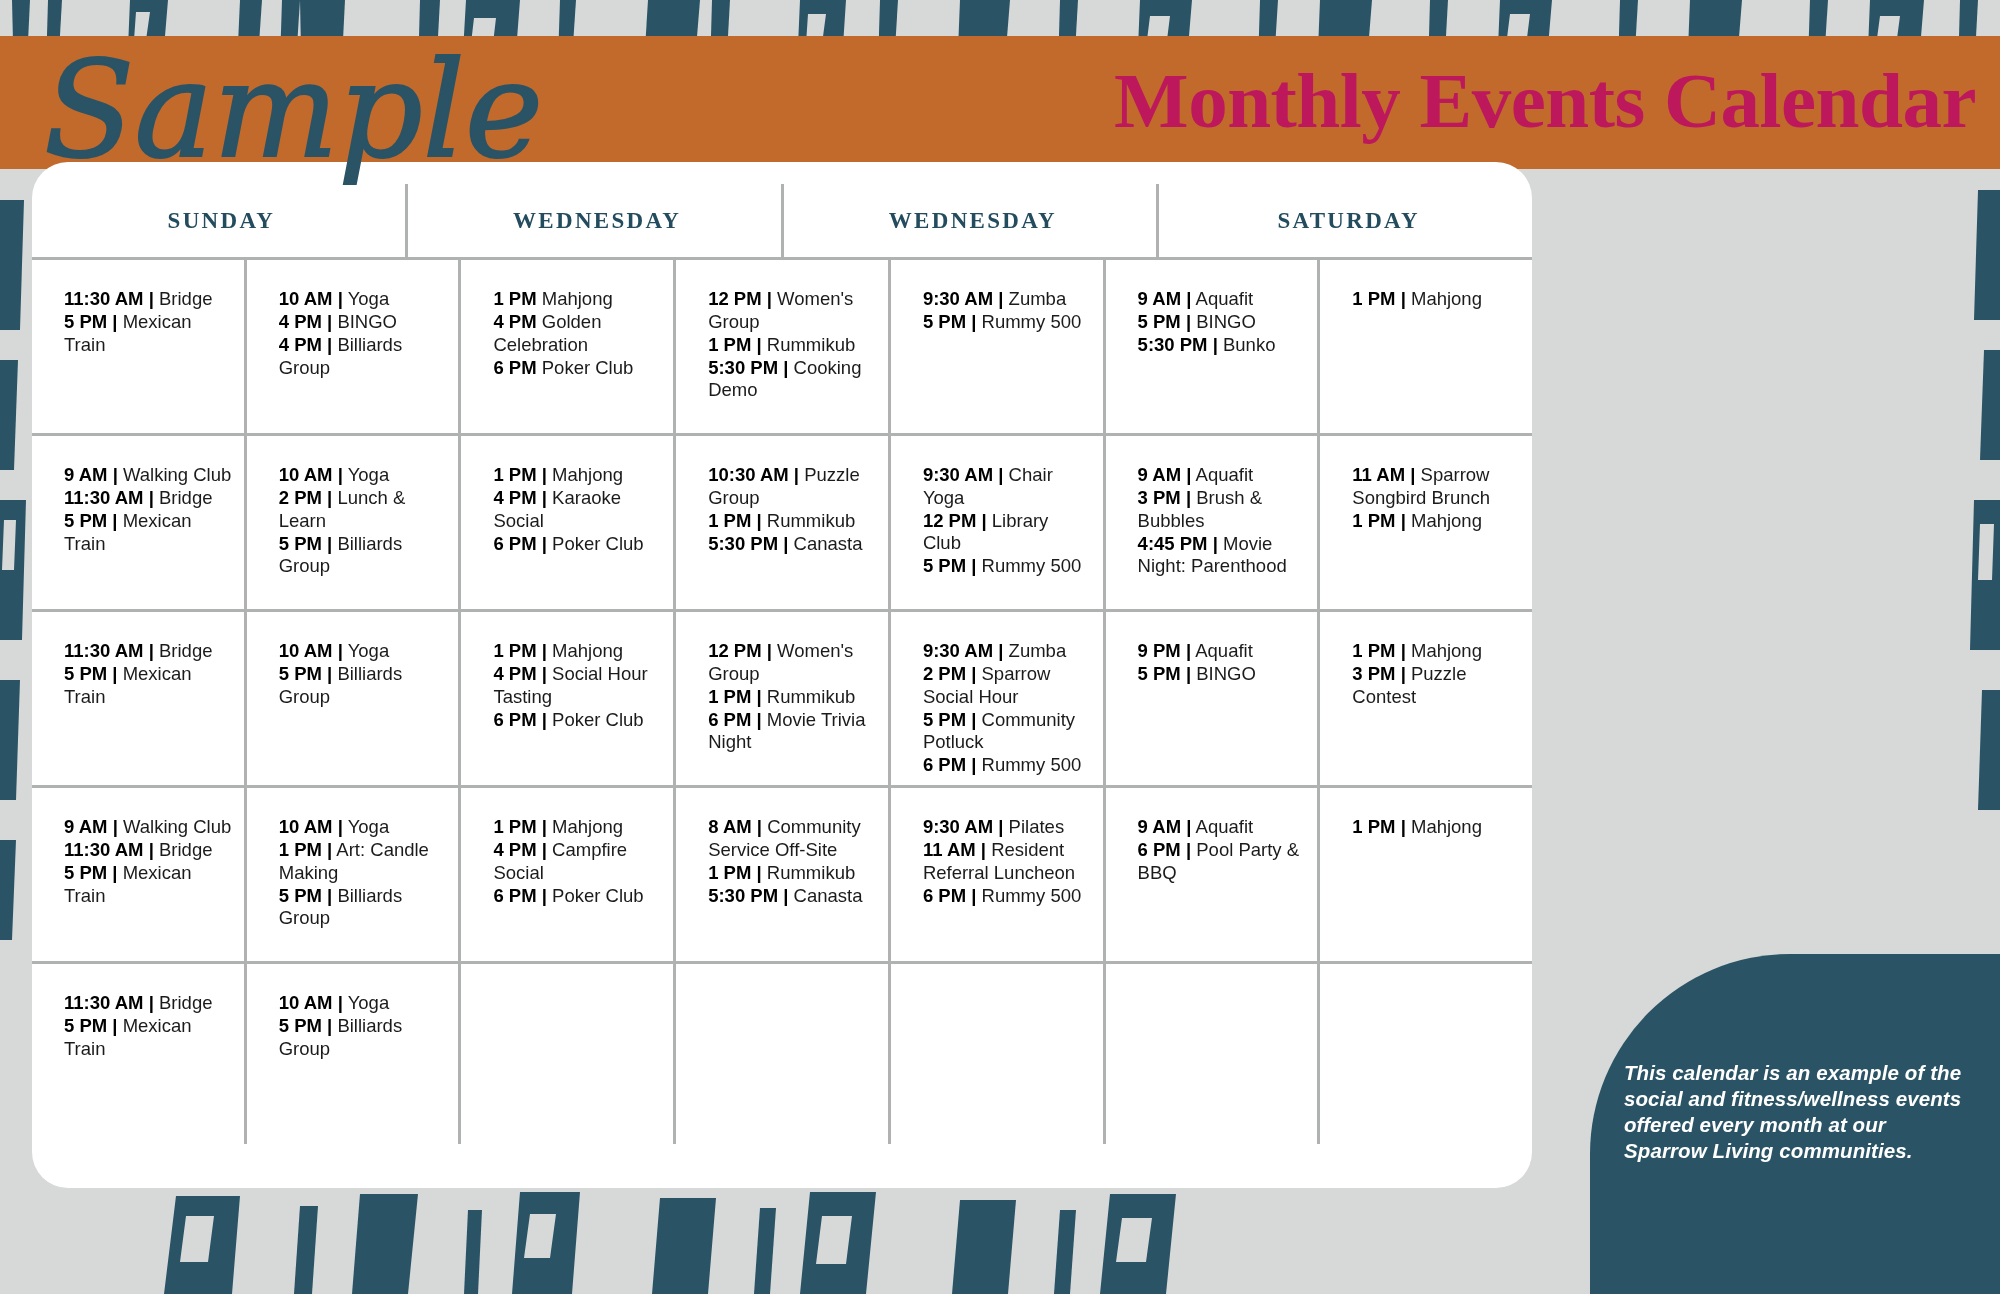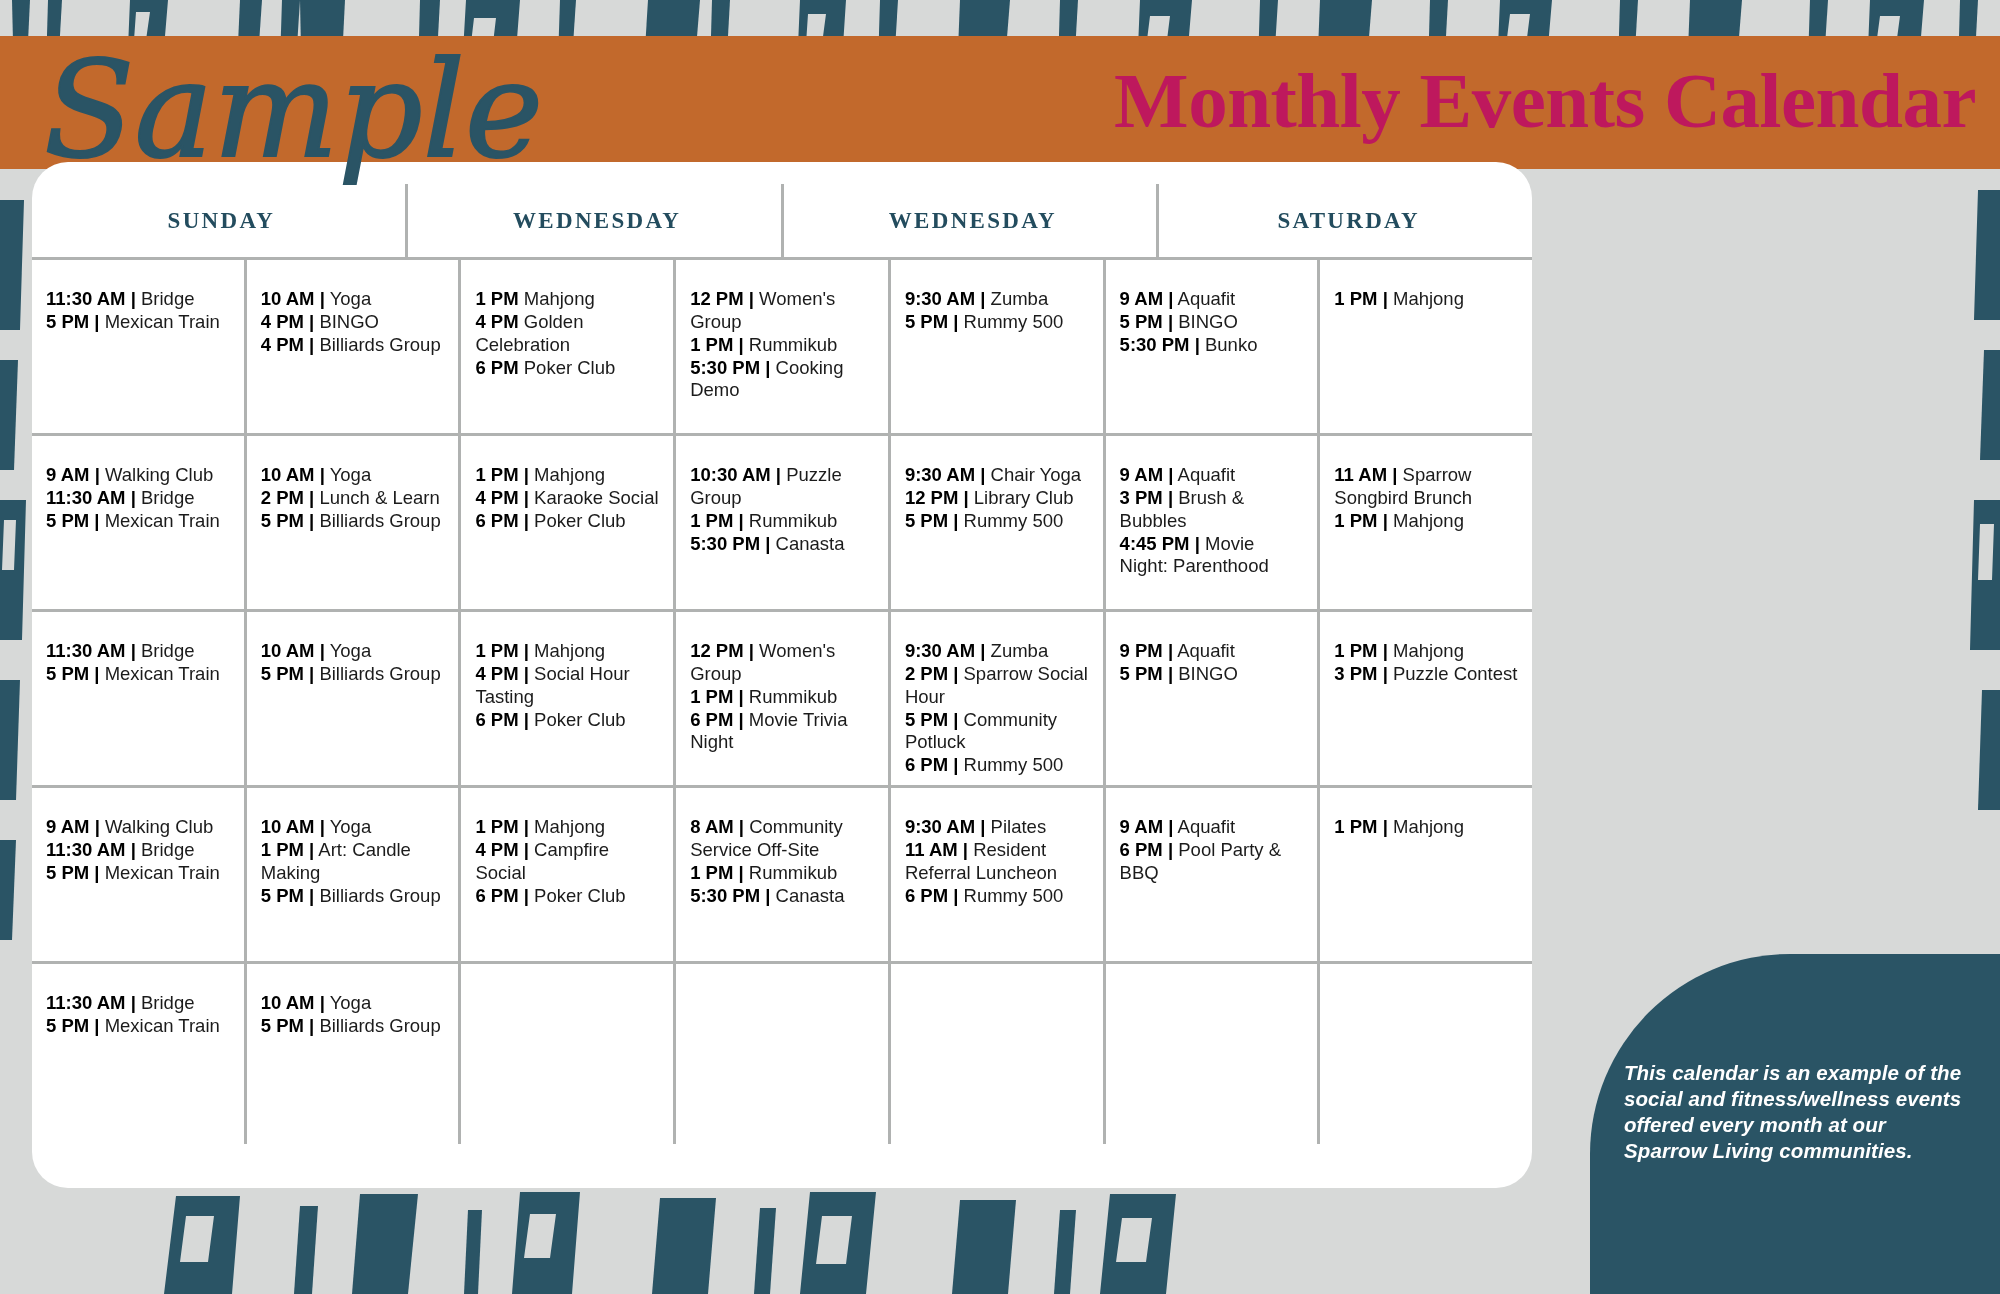--- a/index.html
+++ b/index.html
@@ -97,21 +97,21 @@
   .week-row {
     display: flex;
     height: 176px;
     border-bottom: 3px solid #b0b2b1;
   }
   .week-row:last-child { border-bottom: none; height: 180px; }
 
   .day-cell {
     flex: 1 1 0;
     border-right: 3px solid #b0b2b1;
-    padding: 28px 12px 8px 14px;
+    padding: 28px 12px 8px 32px;
     overflow: hidden;
   }
   .day-cell:last-child { border-right: none; }
 
   .event-line {
     font-size: 18.5px;
     line-height: 22.6px;
     color: #1b1b1b;
     font-weight: 300;
     white-space: normal;

